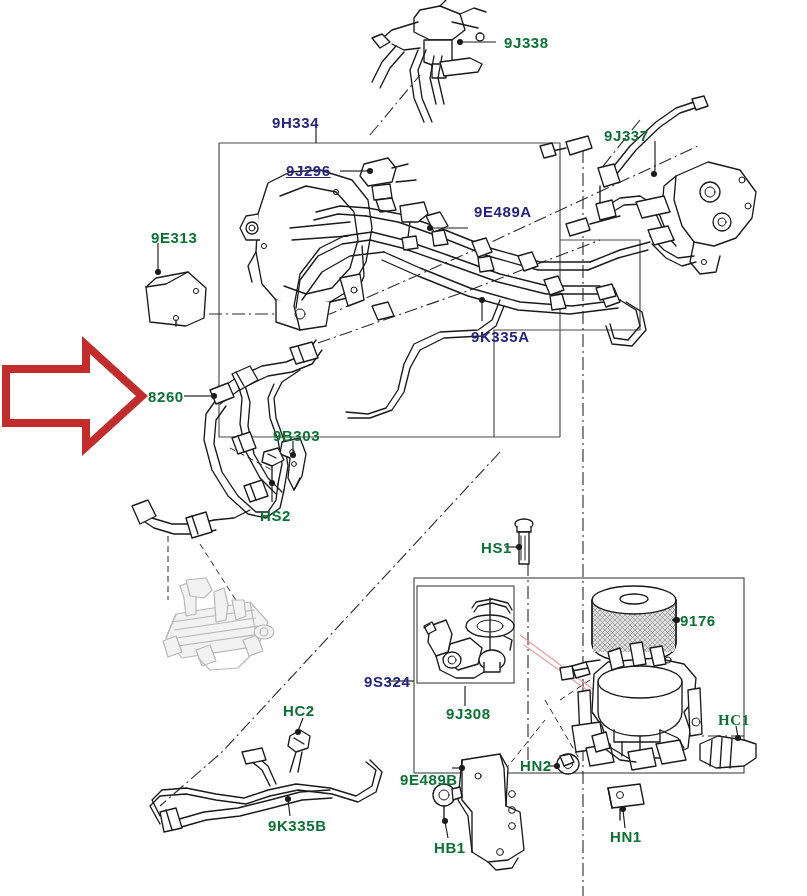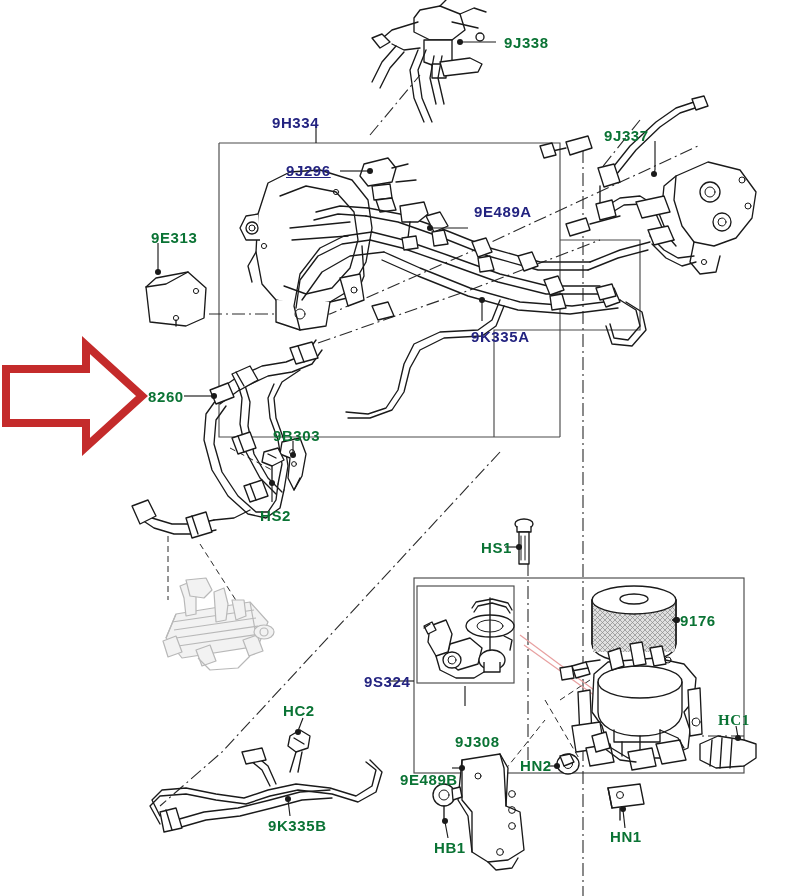--- a/index.html
+++ b/index.html
@@ -519,21 +519,21 @@
   <span class="lbl navy" style="left:286px;top:163px;text-decoration:underline;">9J296</span>
   <span class="lbl navy" style="left:474px;top:204px;">9E489A</span>
   <span class="lbl green" style="left:139px;top:230px;margin-left:12px;">9E313</span>
   <span class="lbl navy" style="left:459px;top:329px;margin-left:12px;">9K335A</span>
   <span class="lbl green" style="left:148px;top:389px;">8260</span>
   <span class="lbl green" style="left:273px;top:428px;">9B303</span>
   <span class="lbl green" style="left:260px;top:480px;margin-top:28px;">HS2</span>
   <span class="lbl green" style="left:481px;top:540px;">HS1</span>
   <span class="lbl green" style="left:680px;top:613px;">9176</span>
   <span class="lbl navy" style="left:364px;top:674px;">9S324</span>
-  <span class="lbl green" style="left:446px;top:734px;margin-left:9px;">9J308</span>
+  <span class="lbl green" style="left:446px;top:706px;">9J308</span>
   <span class="lbl green" style="left:718px;top:713px;font-family:Liberation Serif, serif;">HC1</span>
   <span class="lbl green" style="left:283px;top:703px;">HC2</span>
   <span class="lbl green" style="left:400px;top:760px;margin-top:12px;">9E489B</span>
   <span class="lbl green" style="left:520px;top:758px;">HN2</span>
   <span class="lbl green" style="left:610px;top:829px;">HN1</span>
   <span class="lbl green" style="left:434px;top:840px;">HB1</span>
   <span class="lbl green" style="left:268px;top:818px;text-align:center;">9K335B</span>
 </div>
 
 </div>

